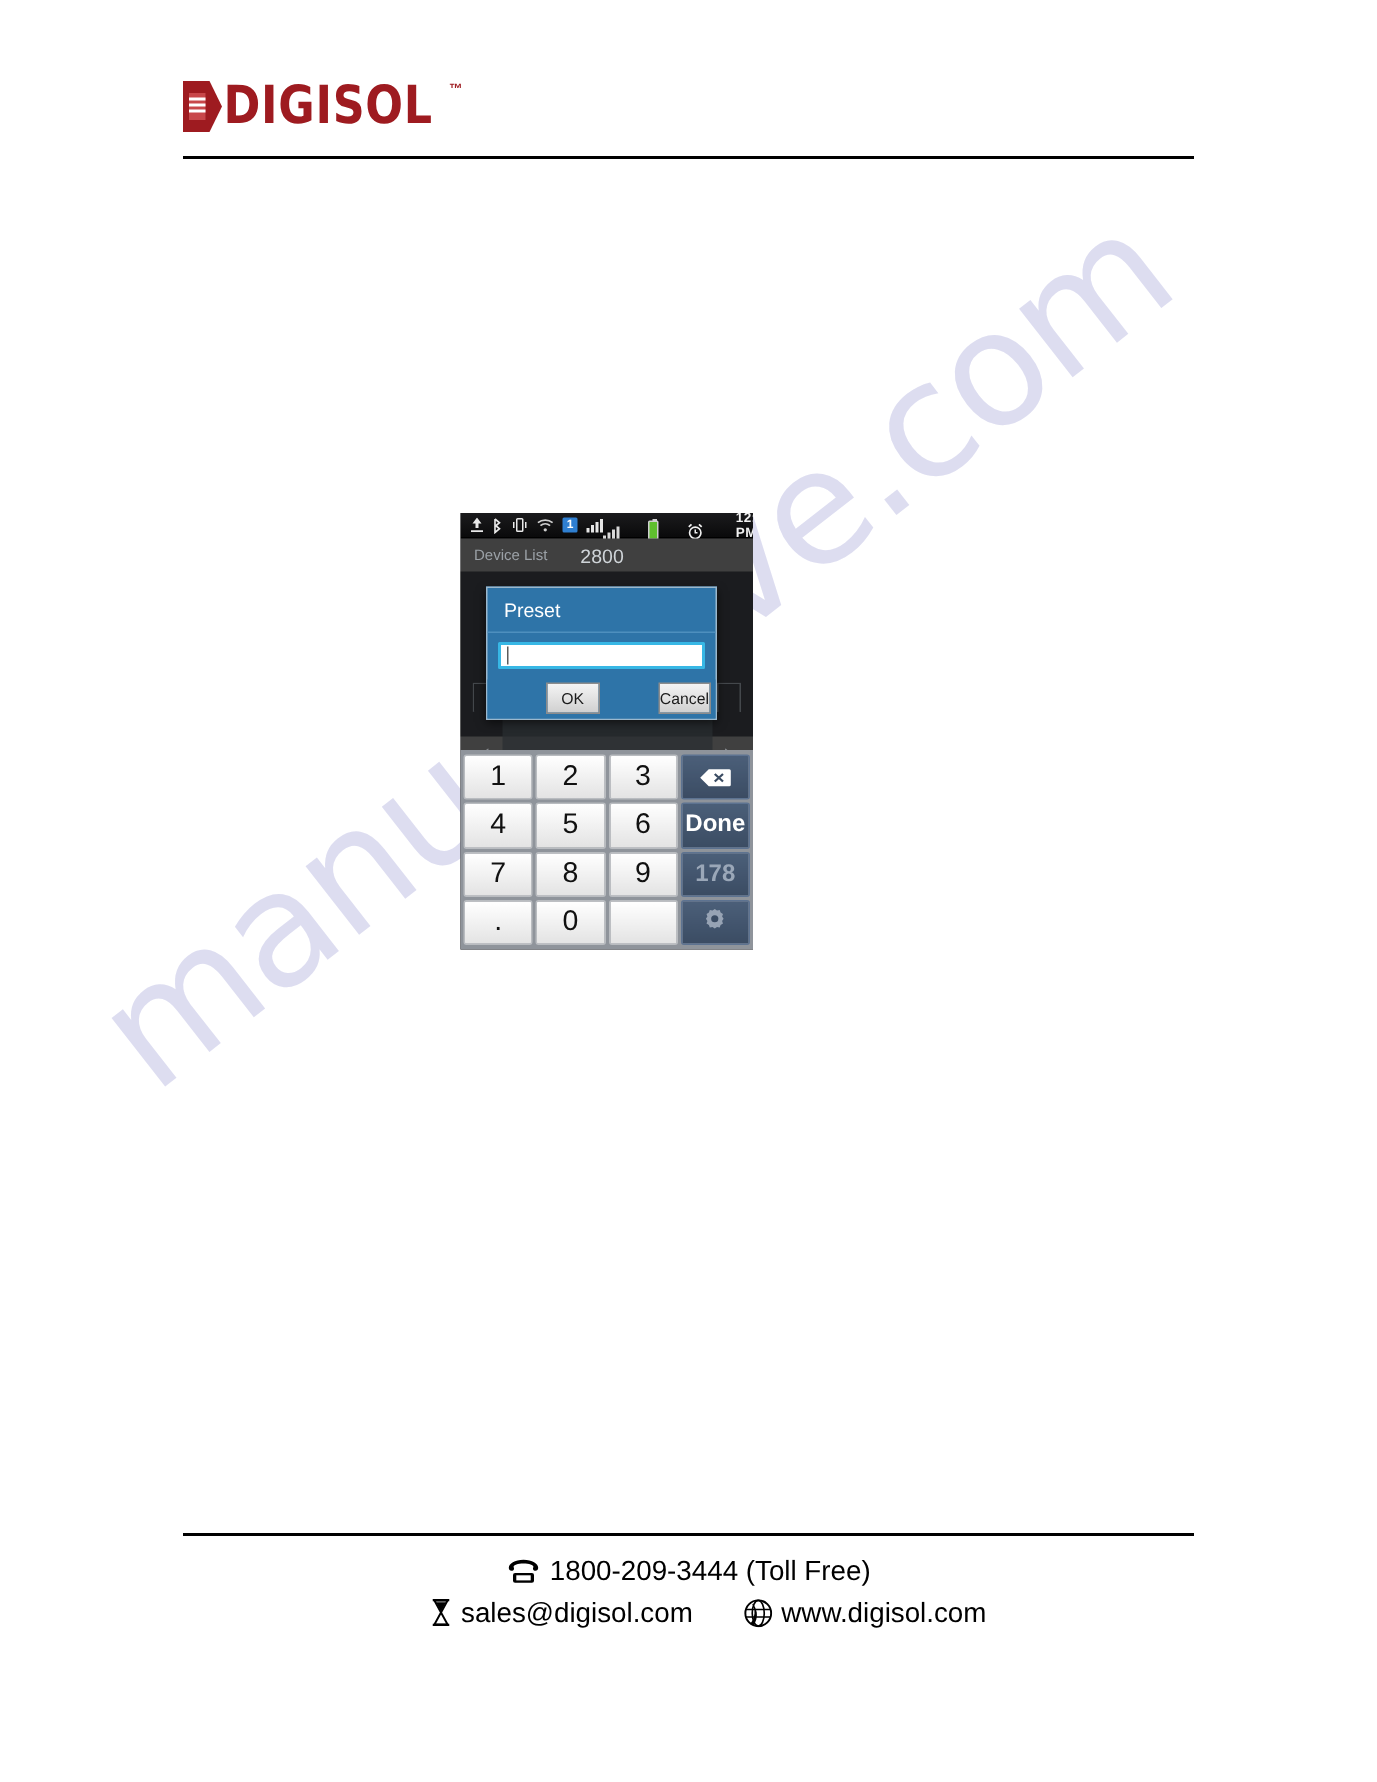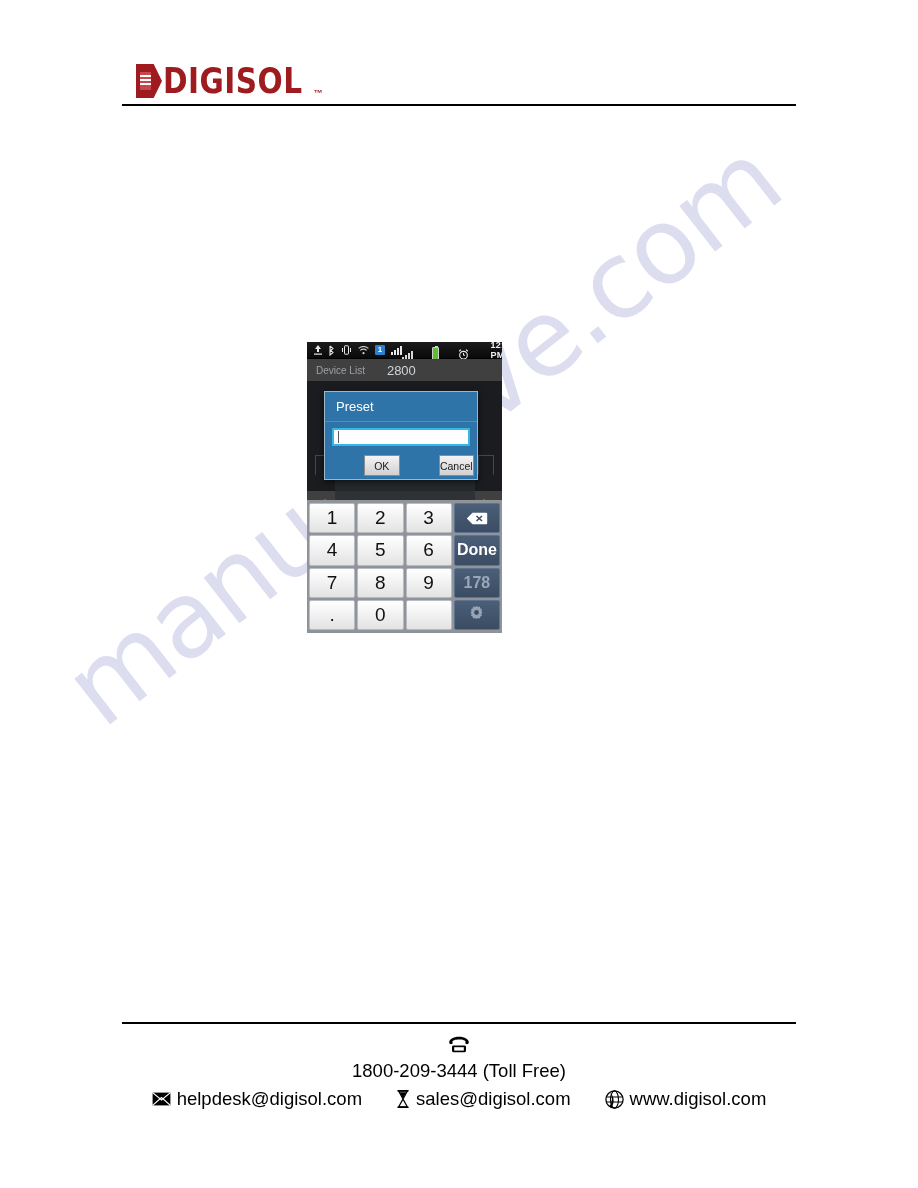--- a/index.html
+++ b/index.html
@@ -19,25 +19,25 @@
   
   .page {
     position: absolute;
     inset: 0;
     background: #fff;
   }
 
   
   .logo-wrap {
     position: absolute;
-    left: 136px;
+    left: 122px;
     top: 54px;
     height: 44px;
     display: flex;
-    align-items: flex-end;
+    align-items: flex-start;
   }
   .logo-mark {
     width: 26px;
     height: 34px;
     position: relative;
     margin-right: 1px;
   }
   .logo-mark .mk-outer {
     position: absolute;
     left: 0; top: 0;
@@ -349,21 +349,20 @@
     font-family:"Liberation Sans", sans-serif;
     color:#000;
   }
   .foot-line1 {
     font-size:18.5px;
     display:flex;
     align-items:center;
     justify-content:center;
     gap:7px;
     margin-bottom:6px;
-    flex-direction:column;
   }
   .foot-line2 {
     font-size:18.5px;
     display:flex;
     align-items:center;
     justify-content:center;
     gap:7px;
   }
   .foot-item { display:flex; align-items:center; gap:6px; }
   .foot-gap { display:inline-block; width:20px; }
@@ -542,30 +541,20 @@
       <span class="f-ico">
         <svg width="22" height="17" viewBox="0 0 22 17">
             <path d="M11 0.8 C5.2 0.8 1.2 3.4 1.2 6.2 C1.2 7.4 2 8.2 3 8.2 C4 8.2 4.7 7.6 4.7 6.8 C4.7 6.3 4.4 5.9 4.4 5.5 C4.4 4.4 7.2 3.4 11 3.4 C14.8 3.4 17.6 4.4 17.6 5.5 C17.6 5.9 17.3 6.3 17.3 6.8 C17.3 7.6 18 8.2 19 8.2 C20 8.2 20.8 7.4 20.8 6.2 C20.8 3.4 16.8 0.8 11 0.8 Z" fill="#000"></path>
             <rect x="4" y="9.6" width="14" height="6.6" rx="1.4" fill="#000"></rect>
             <rect x="6.2" y="11.2" width="9.6" height="3.4" fill="#fff"></rect>
           </svg>
       </span>
       <span>1800-209-3444 (Toll Free)</span>
     </div>
     <div class="foot-line2">
-      <span class="foot-item">
-        <span class="f-ico">
-          <svg width="19" height="14" viewBox="0 0 19 14">
-              <rect x="0.6" y="0.6" width="17.8" height="12.8" fill="#000"></rect>
-              <path d="M0.6 13.4 L9.5 5.5 L18.4 13.4" stroke="#fff" stroke-width="1.2" fill="none"></path>
-              <path d="M0.6 0.6 L9.5 8 L18.4 0.6" stroke="#fff" stroke-width="1.2" fill="none"></path>
-            </svg>
-        </span>
-        <span>helpdesk@digisol.com</span>
-      </span>
       <span class="foot-gap"></span>
       <span class="foot-item">
         <span class="f-ico">
           <svg width="14" height="18" viewBox="0 0 14 18">
               <path d="M1.5 0.8 H12.5 M1.5 17.2 H12.5" stroke="#000" stroke-width="1.5"></path>
               <path d="M2.6 1 L11.4 1 L7 9 L11.4 17 L2.6 17 L7 9 Z" fill="none" stroke="#000" stroke-width="1.3"></path>
               <path d="M3.6 2.2 L10.4 2.2 L7 8.4 Z" fill="#000"></path>
             </svg>
         </span>
         <span>sales@digisol.com</span>

